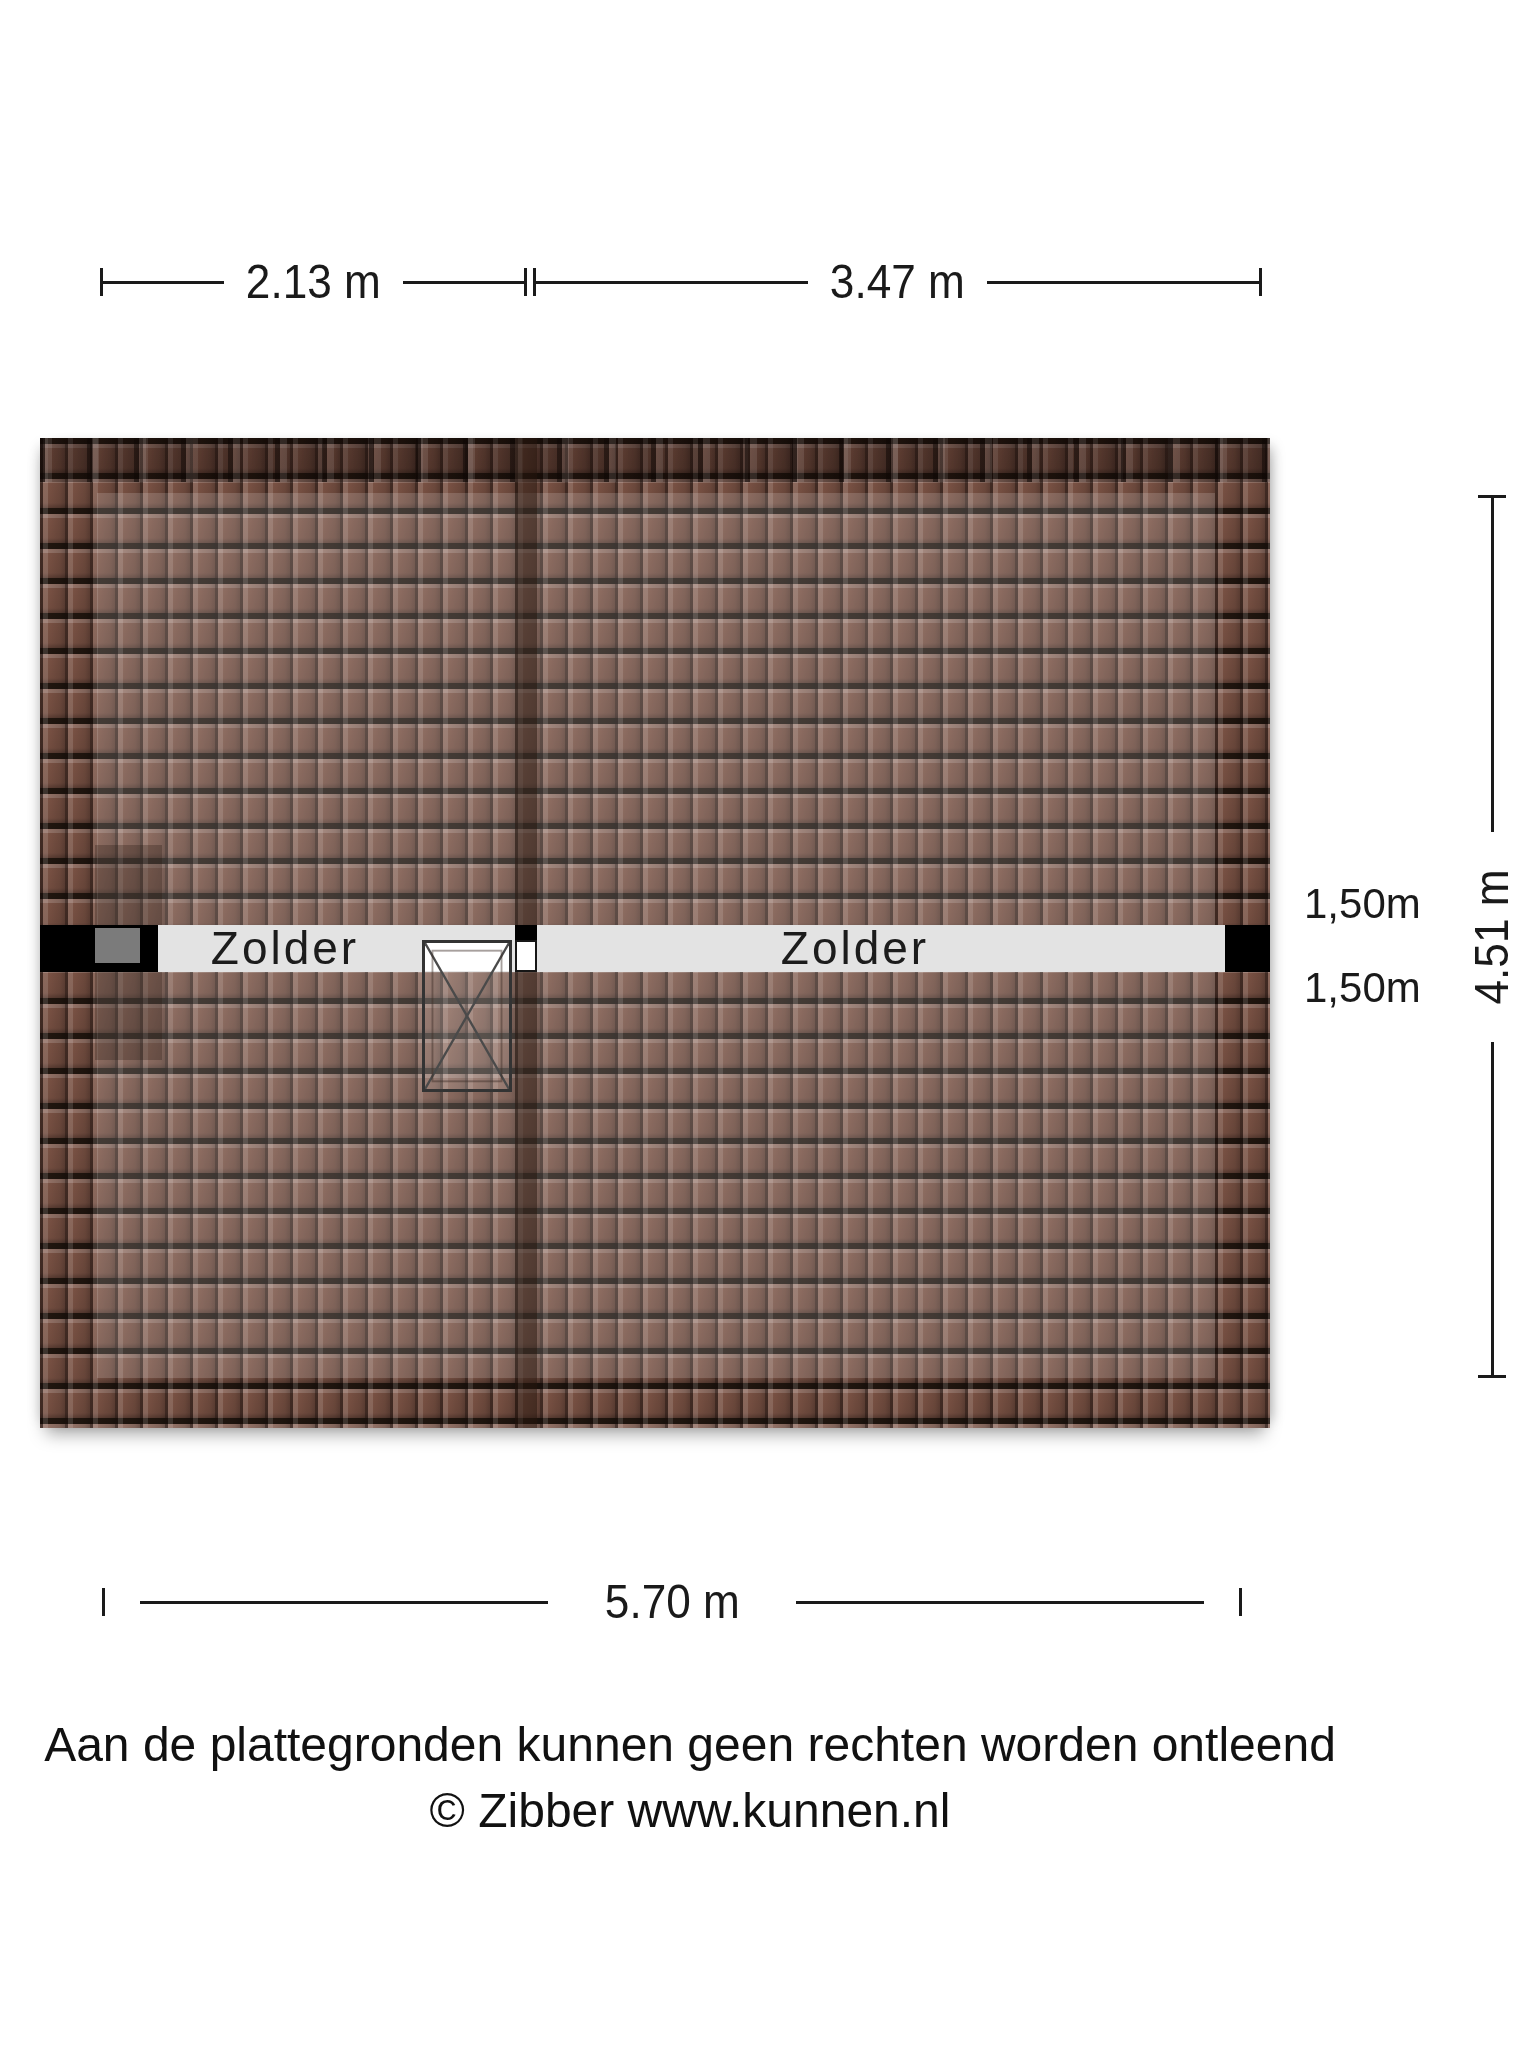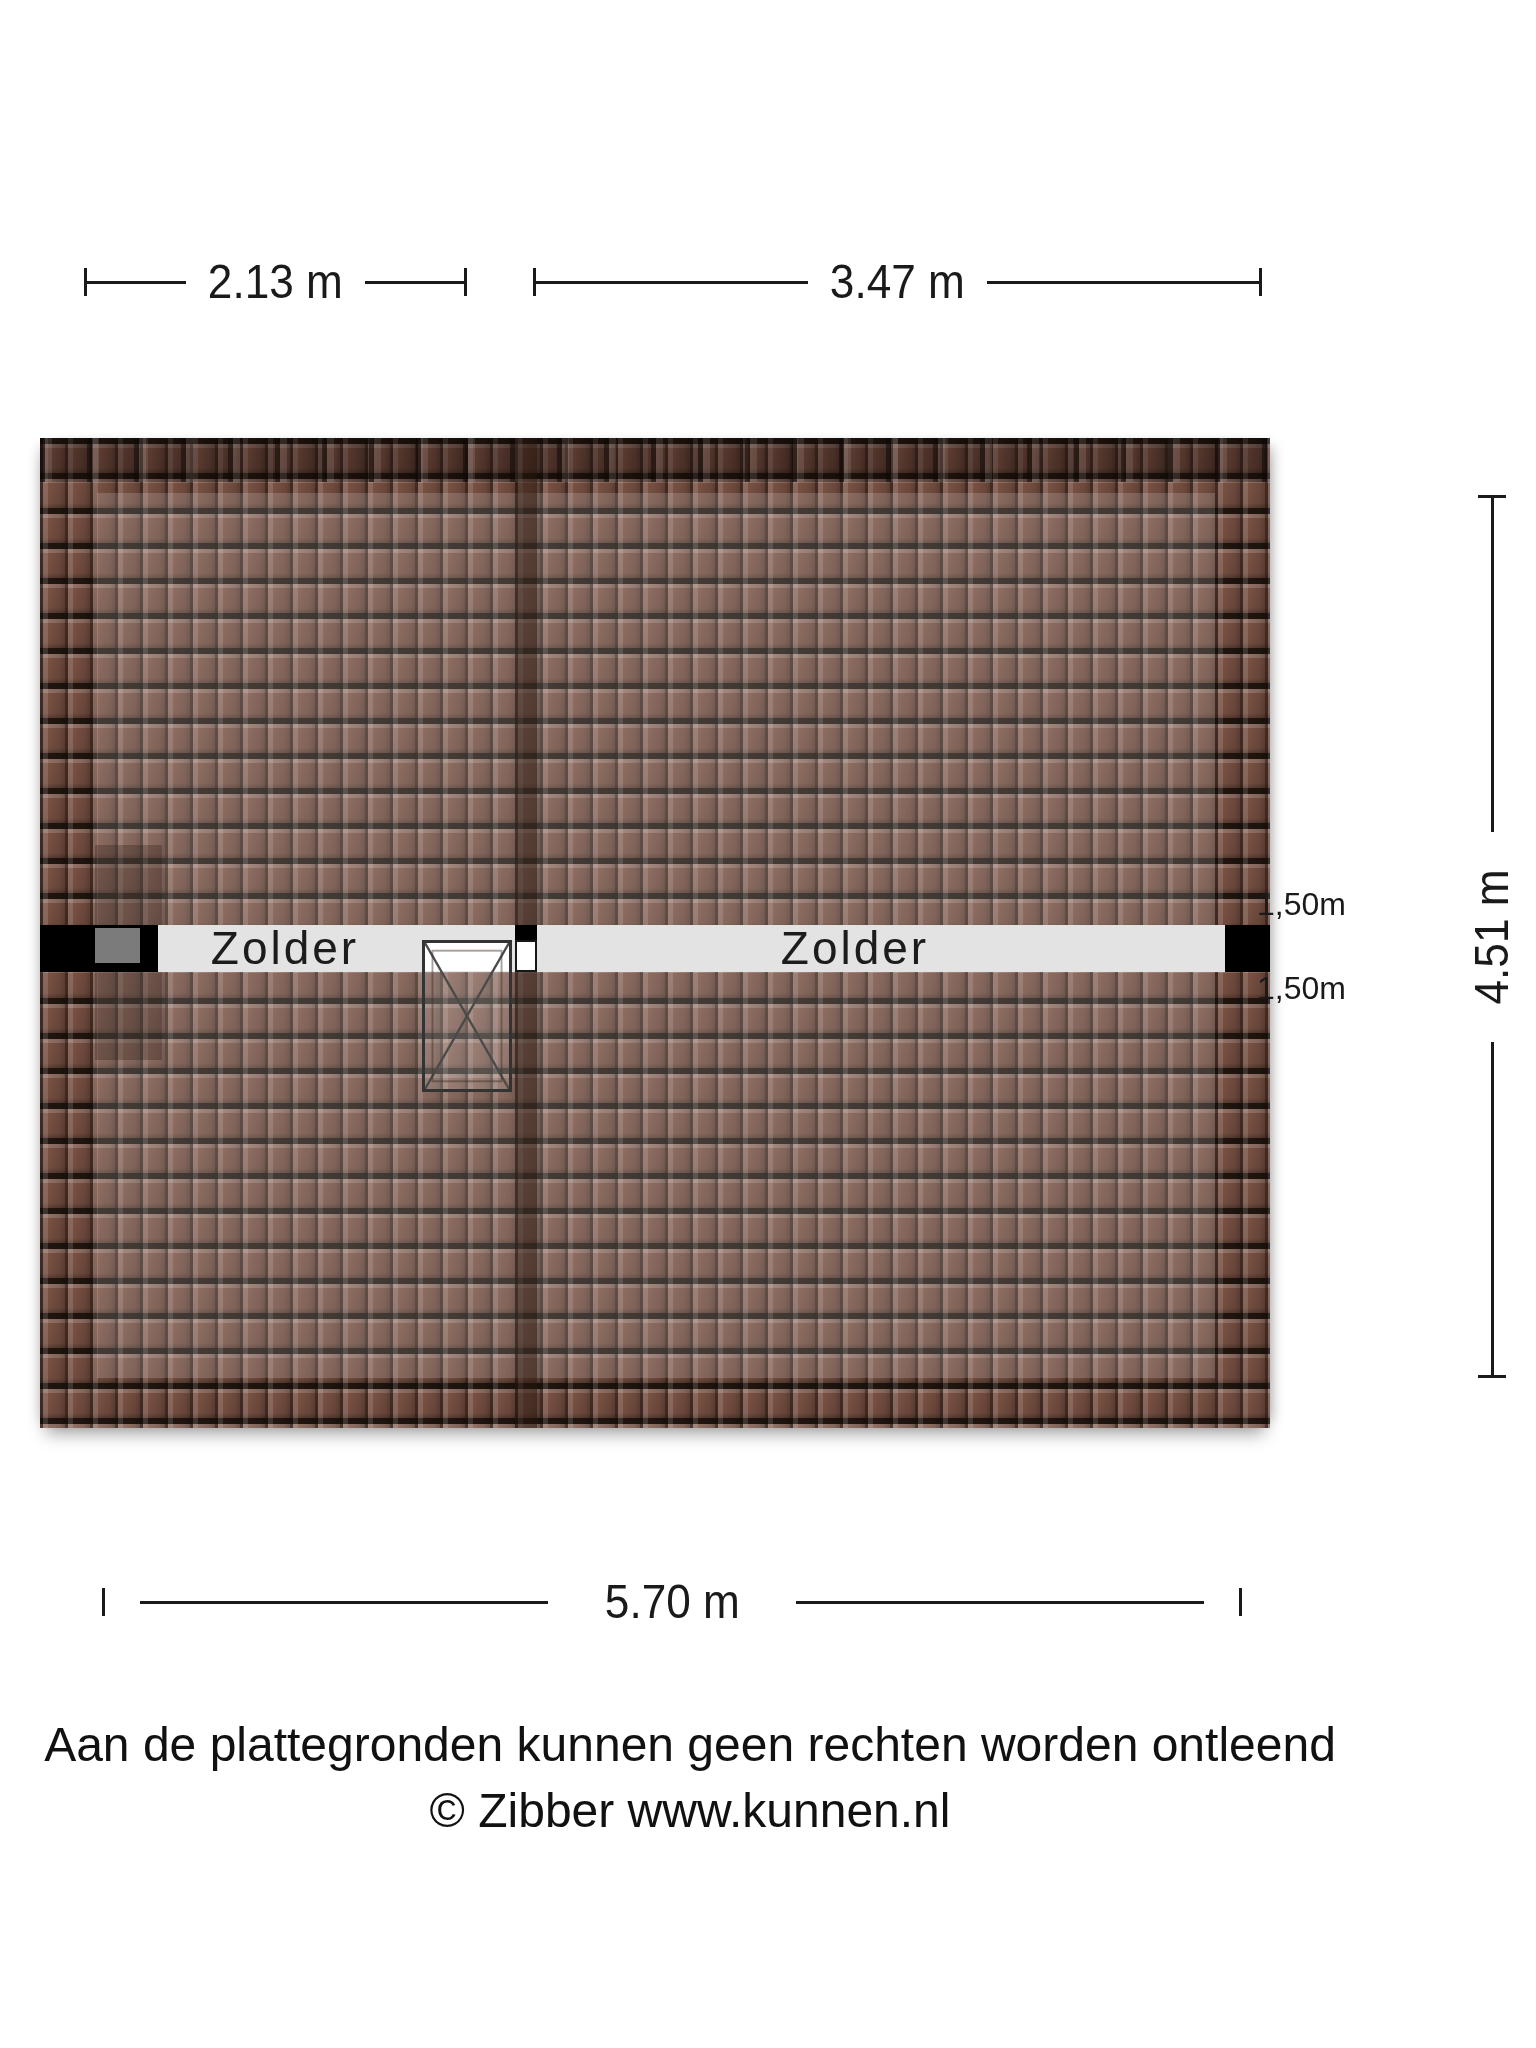--- a/index.html
+++ b/index.html
@@ -66,31 +66,31 @@
   .wall.right{left:1185px;width:45px;}
   .chimney{position:absolute;left:55px;top:490px;width:45px;height:35px;background:var(--chimney);}
   .wall.center-stub{left:475px;top:487px;width:22px;height:15px;}
   .opening-center{position:absolute;left:475px;top:502px;width:22px;height:32px;background:#ffffff;border:2px solid #161616;}
 
   .skylight{position:absolute;left:382px;top:502px;width:90px;height:152px;border:3px solid #333;background:rgba(255,255,255,0.12);}
   .skylight .glass-top{position:absolute;left:0;top:0;width:100%;height:28px;background:#ffffff;}
   .skylight svg{position:absolute;left:0;top:0;width:100%;height:100%;}
 
   .room-label{position:absolute;transform:translate(-50%,-50%);font-size:46px;letter-spacing:3px;color:#1c1c1c;white-space:nowrap;}
-  .headroom{position:absolute;left:1257px;font-size:32px;line-height:40px;color:var(--text);white-space:nowrap;}
+  .headroom{position:absolute;left:1304px;font-size:42px;line-height:40px;color:var(--text);white-space:nowrap;}
 
   
   .footer{position:absolute;left:20px;top:1712px;width:1340px;text-align:center;font-size:48px;line-height:66px;color:#111;}
 </style>
 </head>
 <body>
 
 <div class="page">
 
-  <div class="hdim" style="left:84px;top:258px;width:383px;">
+  <div class="hdim" style="left:100px;top:258px;width:427px;">
     <span class="tick"></span>
     <span class="line"></span>
     <span class="lbl">2.13 m</span>
     <span class="line"></span>
     <span class="tick"></span>
   </div>
   <div class="hdim" style="left:533px;top:258px;width:729px;">
     <span class="tick"></span>
     <span class="line"></span>
     <span class="lbl">3.47 m</span>

